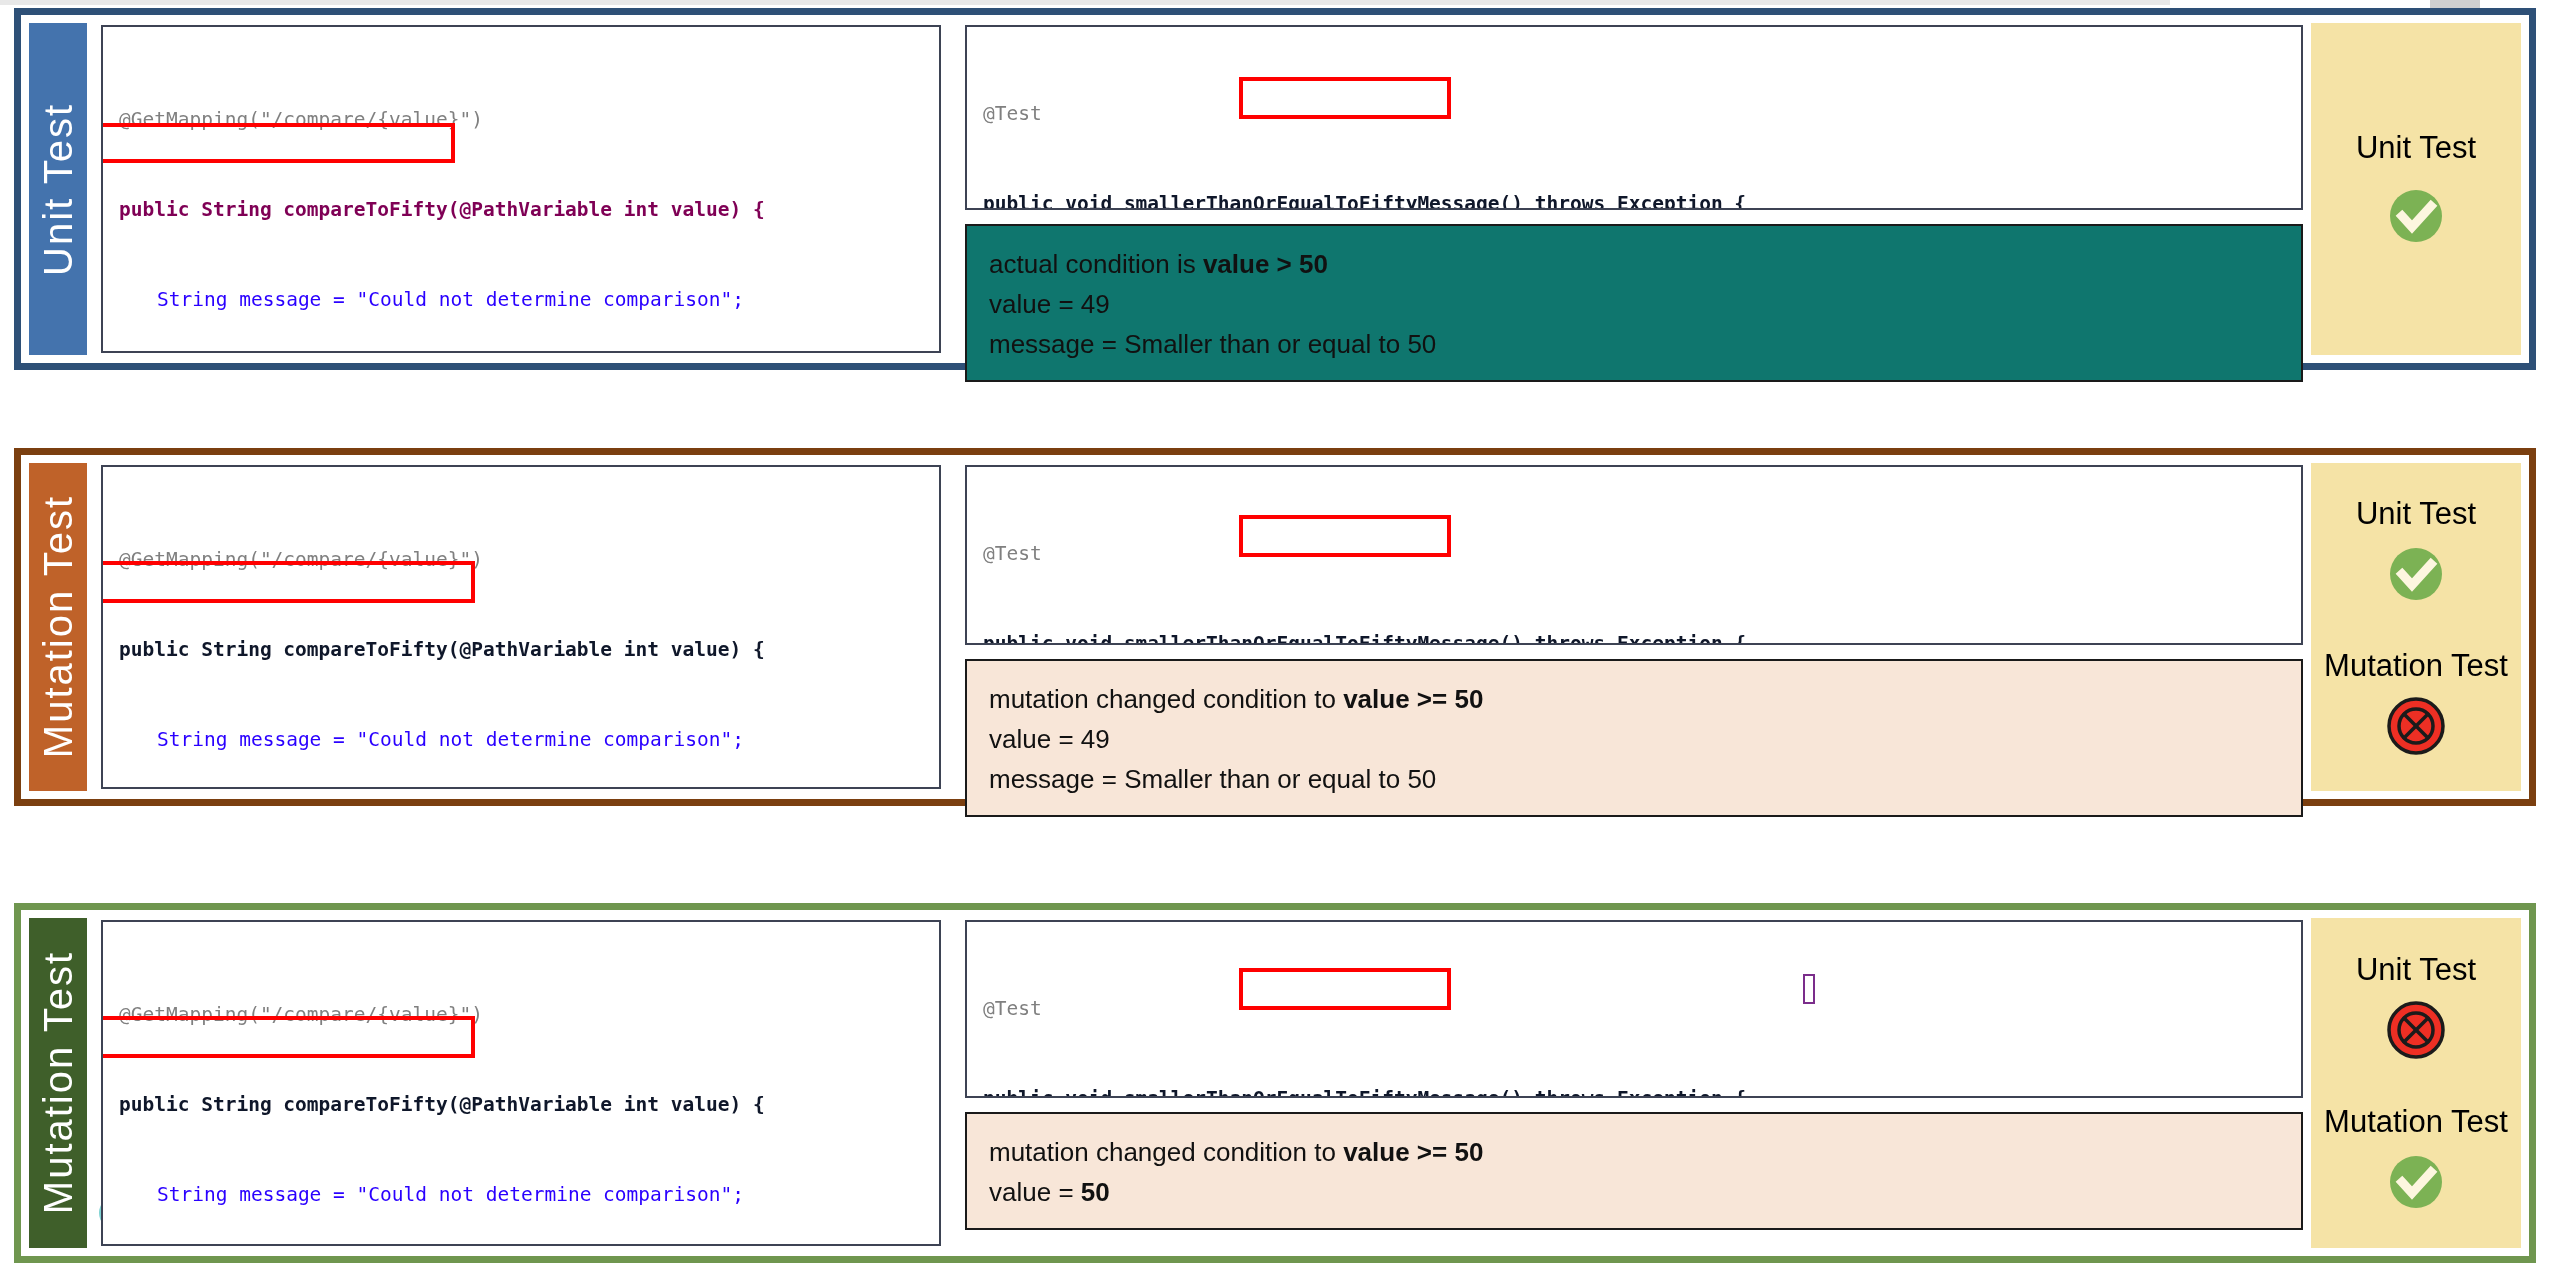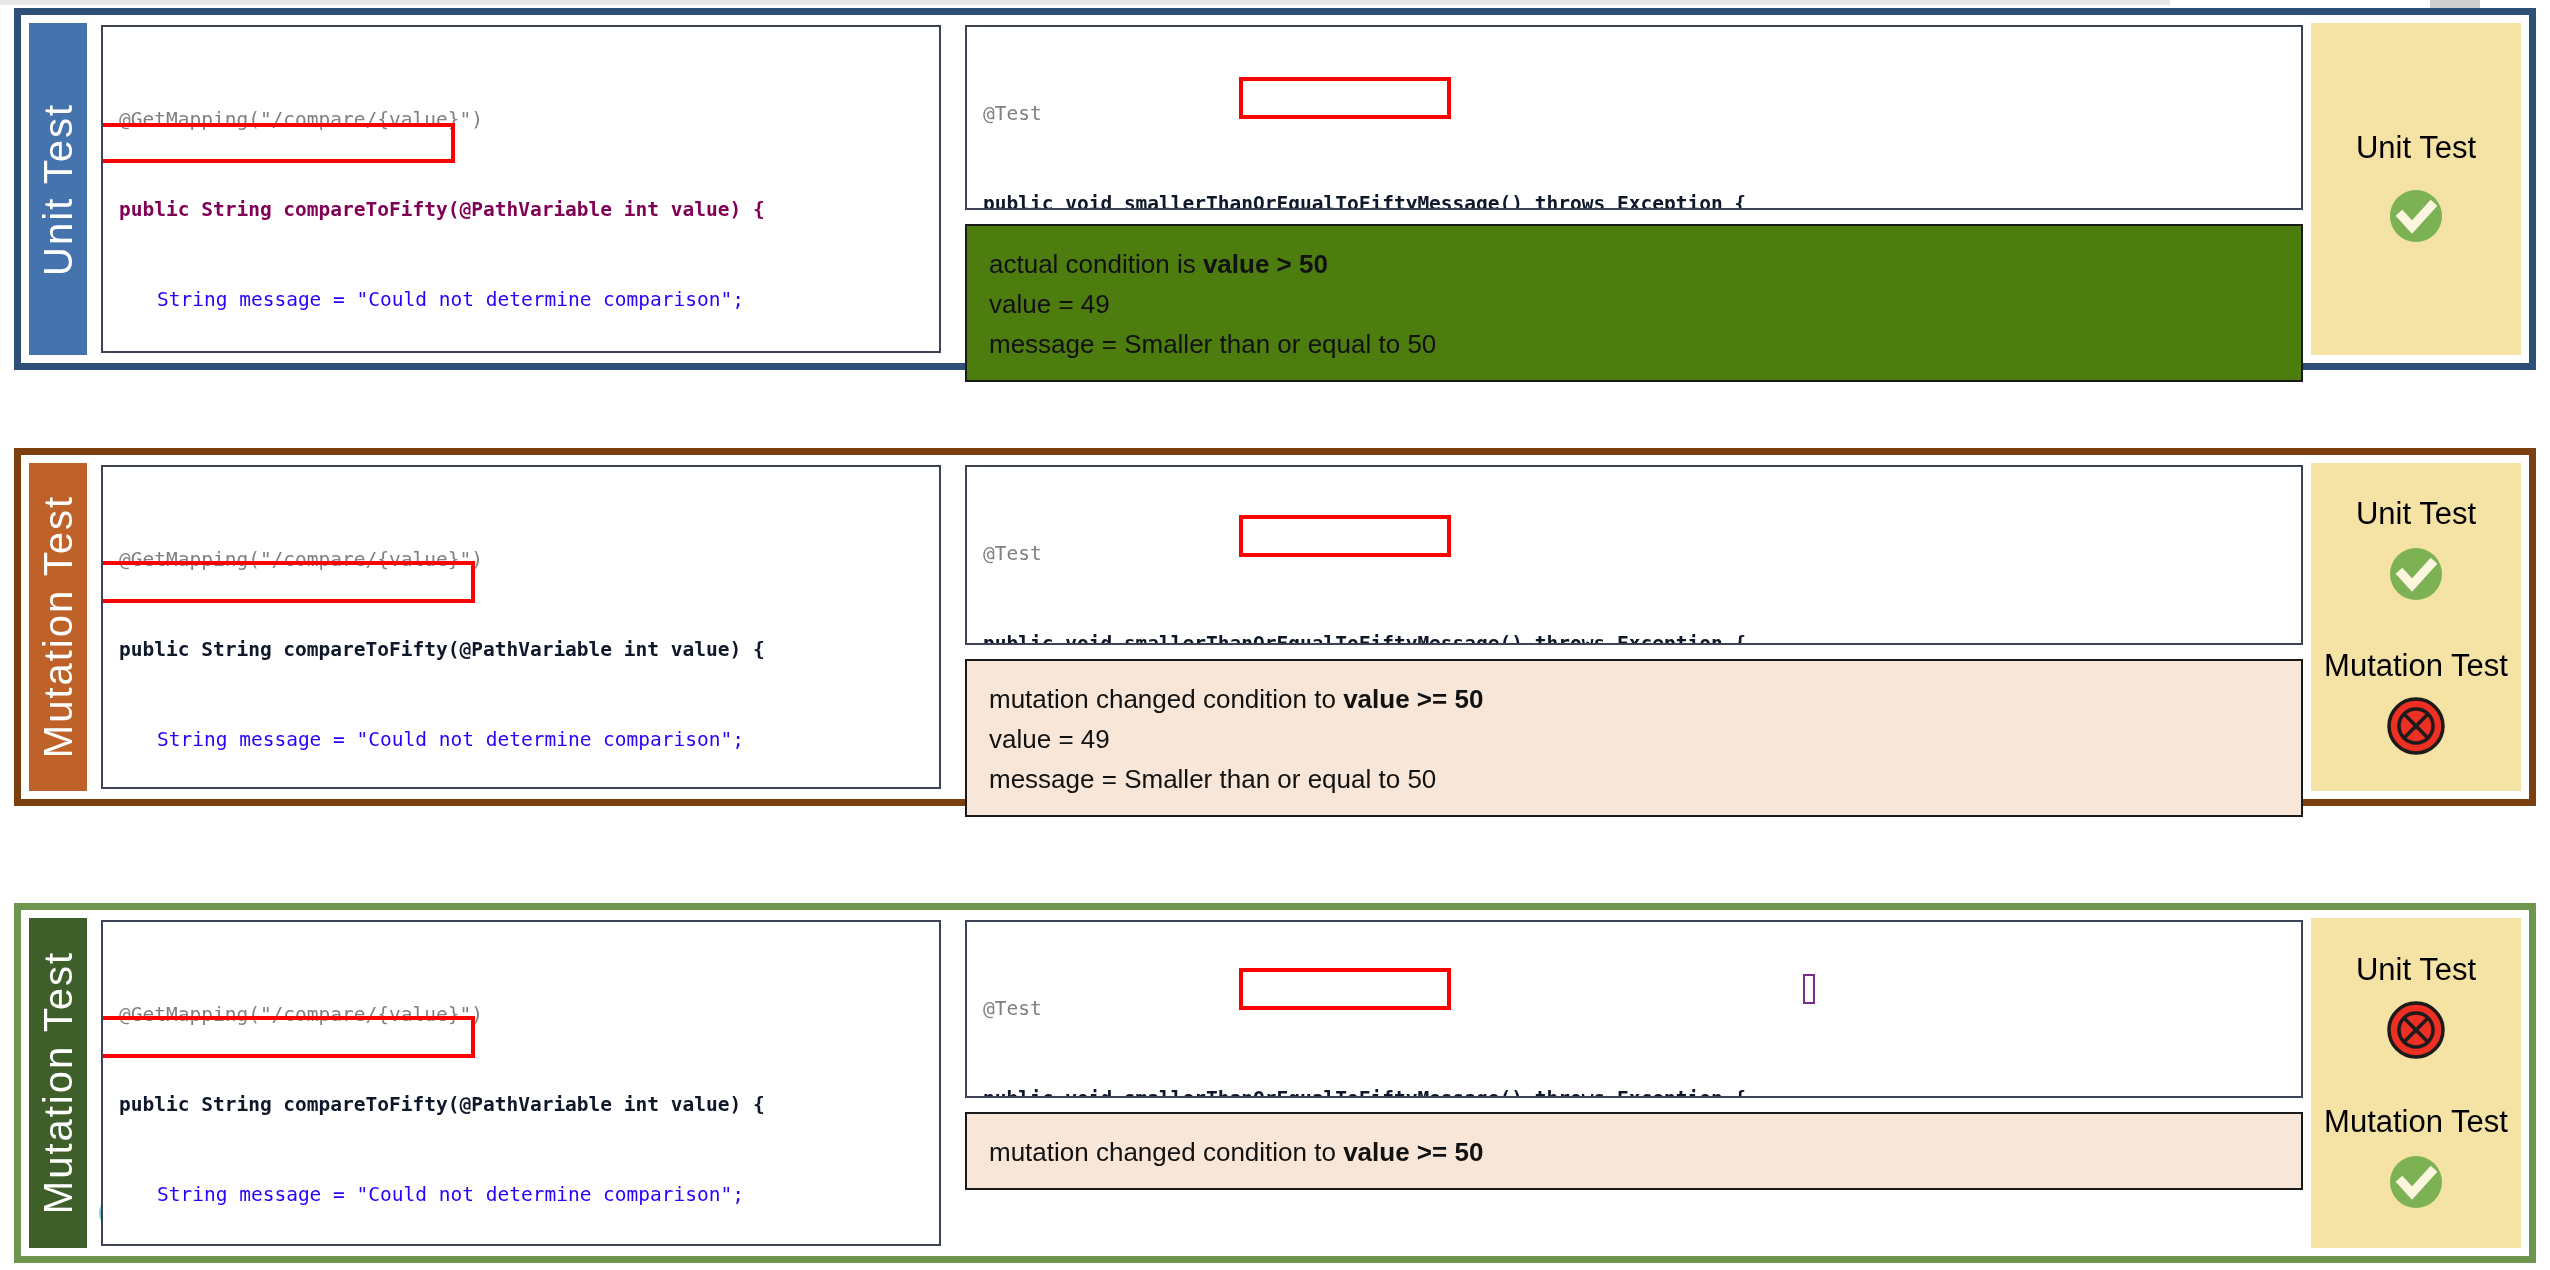--- a/index.html
+++ b/index.html
@@ -178,21 +178,21 @@
         <div class="col-right">
           <div class="codebox test" style="height:185px;">
             <span class="ln"><span class="ann">@Test</span></span>
             <span class="ln"><span class="kw">public void smallerThanOrEqualToFiftyMessage() throws Exception {</span></span>
             
             
             
             <div class="redbox" style="left:272px; top:50px; width:212px; height:42px;"></div>
           </div>
 
-          <div class="callout" style="background:#4d7c0f;">
+          <div class="callout" style="background:#0f766e;">
             <div><span>actual condition is </span><b>value &gt; 50</b></div>
             <div>value = 49</div>
             <div>message = Smaller than or equal to 50</div>
           </div>
         </div>
       </div>
 
       <div class="status one">
         <div class="grp">
           <div class="slabel">Unit  Test</div>
@@ -305,20 +305,21 @@
             <span class="ln"><span class="kw">public void smallerThanOrEqualToFiftyMessage() throws Exception {</span></span>
             
             
             
             <div class="redbox" style="left:272px; top:46px; width:212px; height:42px;"></div>
             <div class="redbox" style="left:836px; top:52px; width:12px; height:30px; border-width:2px; border-color:#7b2d8b;"></div>
           </div>
 
           <div class="callout" style="background:#f8e6d8;">
             <div><span>mutation changed condition to </span><b>value &gt;= 50</b></div>
+            <div><span>value = </span><b>50</b></div>
           </div>
         </div>
       </div>
 
       <div class="status two">
         <div class="grp">
           <div class="slabel">Unit Test</div>
           <svg class="ico" viewBox="0 0 64 64">
             <circle cx="32" cy="32" r="27" fill="#ee2f24" stroke="#1b1b1b" stroke-width="3.5"></circle>
             <circle cx="32" cy="32" r="17" fill="none" stroke="#1b1b1b" stroke-width="3.5"></circle>

